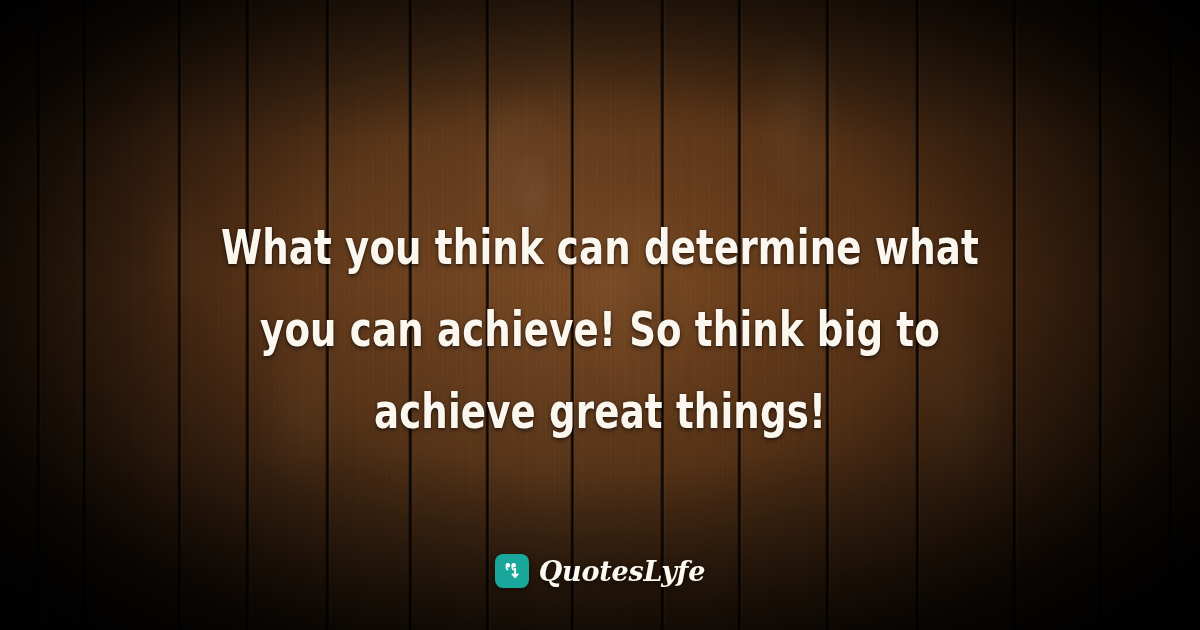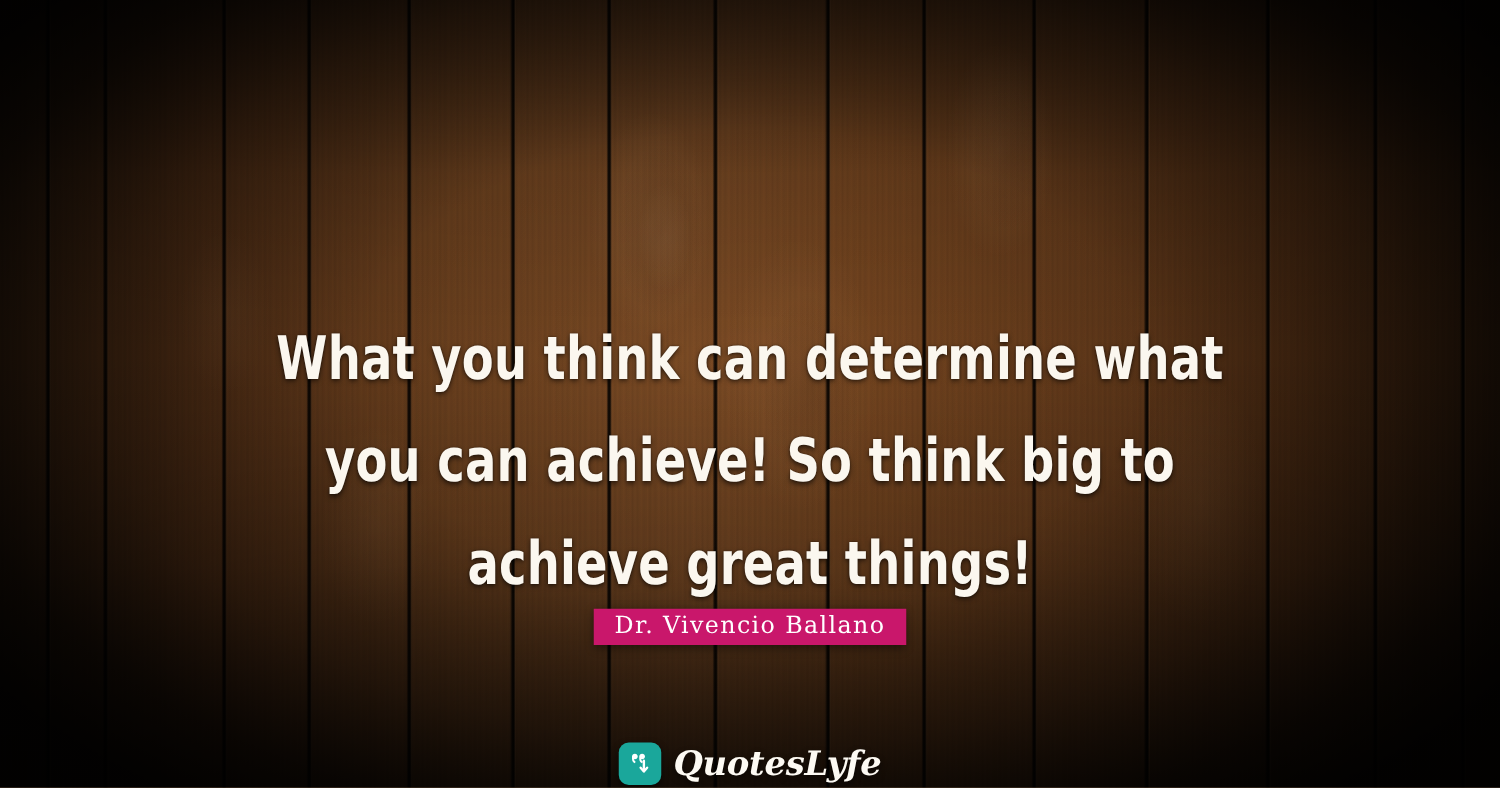--- a/index.html
+++ b/index.html
@@ -109,21 +109,20 @@
   }
 
   
 
   .content {
     position: absolute;
     inset: 0;
     display: flex;
     flex-direction: column;
     align-items: center;
-    margin-top: 40px;
   }
 
   .quote-block {
     position: absolute;
     left: 0;
     right: 0;
     top: 206px;
     text-align: center;
     padding: 0 150px;
     box-sizing: border-box;
@@ -230,23 +229,20 @@
   </div>
 
   <div class="vignette"></div>
 
   <div class="content">
 
     <div class="quote-block">
       <p class="quote-text">What you think can determine what you can achieve! So think big to achieve great things!</p>
     </div>
 
-    <div class="author-wrap">
-      <span class="author-badge">Dr. Vivencio Ballano</span>
-    </div>
 
     <div class="brand-wrap">
       <span class="brand-icon">
         <svg width="24" height="24" viewBox="0 0 24 24" aria-hidden="true">
           <path d="M5.6 6.2 C5.6 4.9 6.6 4.0 7.9 4.0 C9.2 4.0 10.2 4.9 10.2 6.2
                    C10.2 7.5 9.2 8.4 7.9 8.4 C7.6 8.4 7.3 8.35 7.05 8.25
                    C7.2 9.2 7.75 9.9 8.6 10.35 L7.8 11.6
                    C6.35 10.9 5.6 9.6 5.6 7.9 Z" fill="#ffffff"></path>
           <path d="M11.4 6.2 C11.4 4.9 12.4 4.0 13.7 4.0 C15.0 4.0 16.0 4.9 16.0 6.2
                    C16.0 7.5 15.0 8.4 13.7 8.4 C13.4 8.4 13.1 8.35 12.85 8.25

